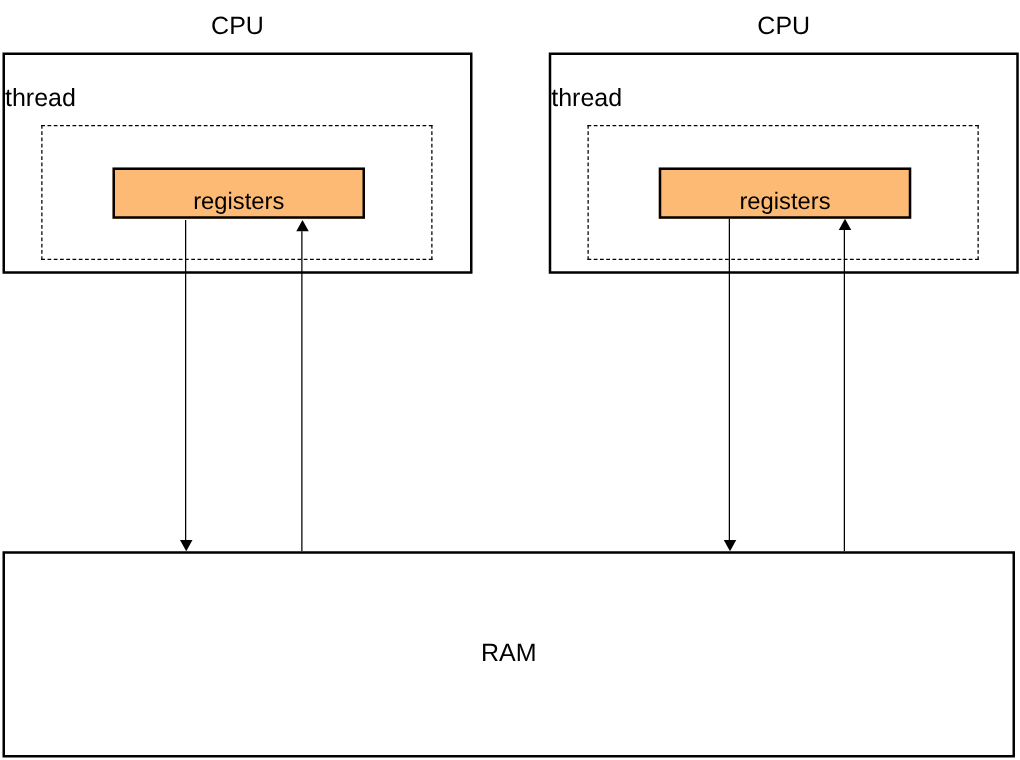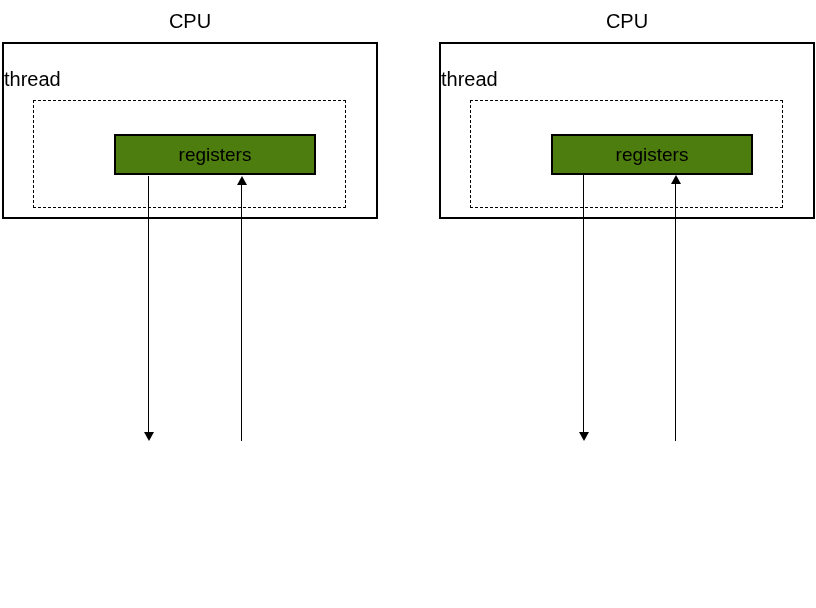--- a/index.html
+++ b/index.html
@@ -63,25 +63,24 @@
   }
   .registers-box {
     position: absolute;
     left: 86px;
     top: 90px;
     width: 202px;
     height: 41px;
     border: 2px solid #000000;
     box-sizing: border-box;
     display: flex;
-    align-items: center;
+    align-items: flex-end;
     justify-content: center;
     font-size: 19px;
-    background: #4d7c0f;
-    margin-left: 24px;
+    background: #fdba74;
   }
   
   .ram-box {
     position: absolute;
     left: 2px;
     top: 441px;
     width: 810px;
     height: 165px;
     border: 2px solid #000000;
     box-sizing: border-box;
@@ -137,14 +136,17 @@
   <div class="arrow-line" style="left:148px; top:176px; height:256px;"></div>
   <div class="arrowhead down" style="left:144px; top:432px;"></div>
   <div class="arrowhead up" style="left:237px; top:176px;"></div>
   <div class="arrow-line" style="left:241px; top:185px; height:256px;"></div>
 
   <div class="arrow-line" style="left:583px; top:175px; height:257px;"></div>
   <div class="arrowhead down" style="left:579px; top:432px;"></div>
   <div class="arrowhead up" style="left:671px; top:175px;"></div>
   <div class="arrow-line" style="left:675px; top:184px; height:257px;"></div>
 
+  <div class="ram-box">
+    <span>RAM</span>
+  </div>
 
 </div>
 
 </body></html>

